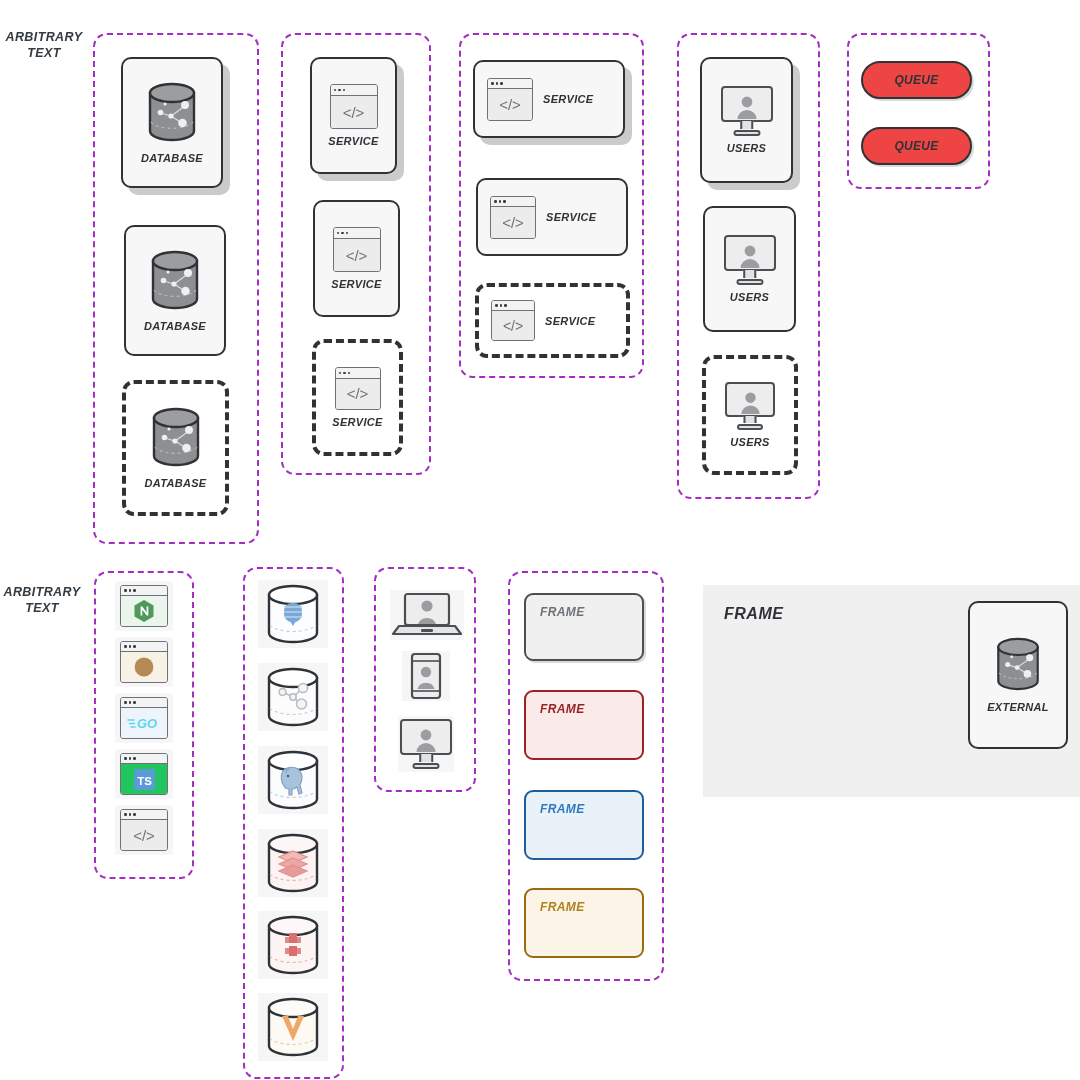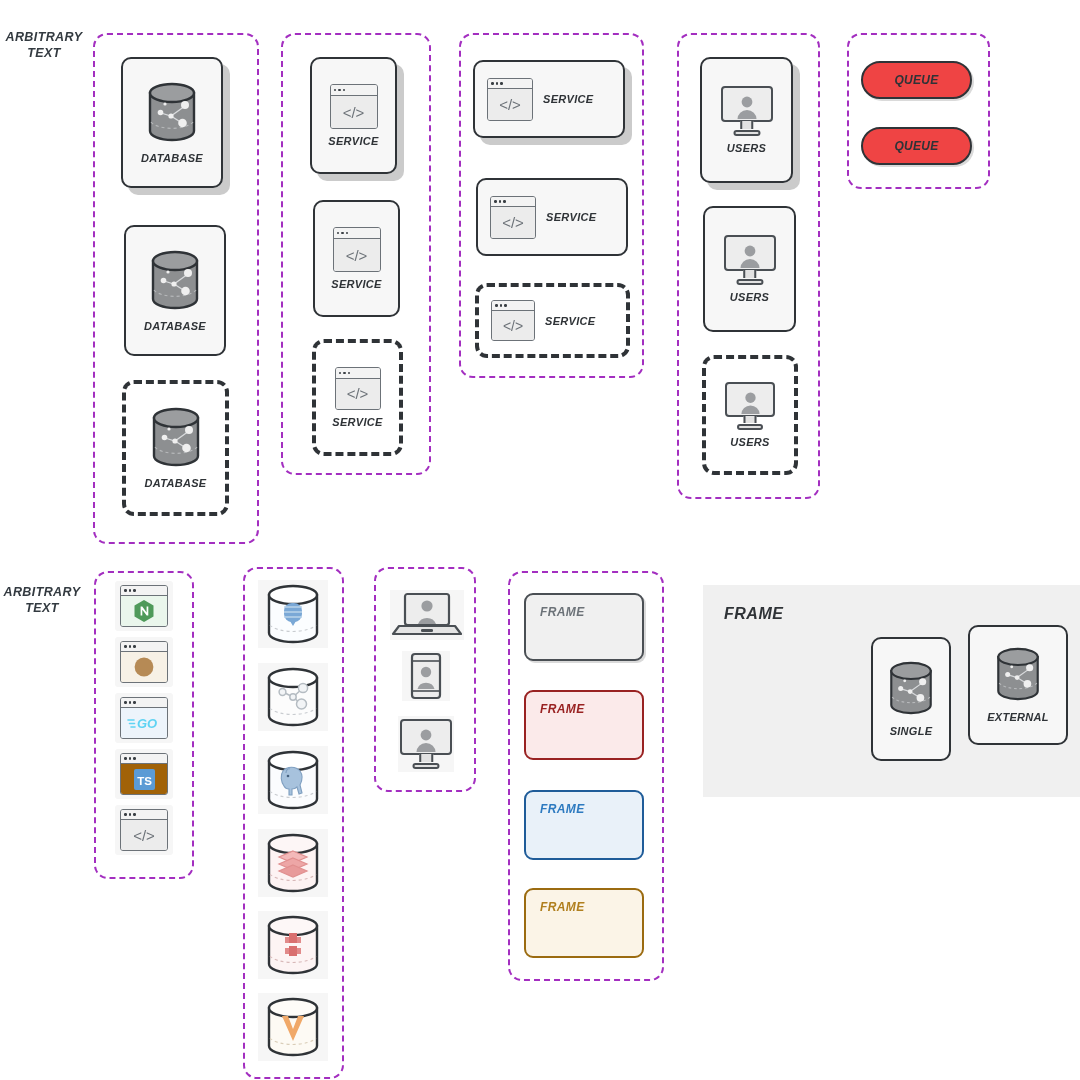--- a/index.html
+++ b/index.html
@@ -440,21 +440,21 @@
     </div>
   </div>
 
   <div class="tech-tile" style="left:115px;top:749px;width:58px;height:50px;">
     <div class="winicon" style="width:48px;height:42px;background:#eef3f9;">
       <div class="bar">
           <span class="dot"></span>
           <span class="dot"></span>
           <span class="dot"></span>
         </div>
-      <div class="body" style="background:#a16207;">
+      <div class="body" style="background:#22c55e;">
         <svg width="23" height="23" viewBox="0 0 23 23">
           <rect x="1" y="1" width="21" height="21" rx="2" fill="#5b9bd5"></rect>
           <text x="11.5" y="16.5" text-anchor="middle" font-family="Liberation Sans, sans-serif" font-size="11.5" font-weight="bold" fill="#ffffff">TS</text>
         </svg>
       </div>
     </div>
   </div>
 
   <div class="tech-tile" style="left:115px;top:805px;width:58px;height:50px;">
     <div class="winicon" style="width:48px;height:42px;">
@@ -601,53 +601,34 @@
   </div>
 
   <div class="frame" style="left:524px;top:888px;width:120px;height:70px;border-color:#9b6b10;background:#fbf4e7;">
     <span class="frame-label" style="color:#b07f1e;">FRAME</span>
   </div>
 
   <div class="legend-panel" style="left:703px;top:585px;width:377px;height:212px;"></div>
   <div class="legend-title" style="left:724px;top:605px;">FRAME</div>
 
 
-  <div class="card" style="left:871px;top:637px;width:80px;height:124px;">
+
+  <div class="card" style="left:968px;top:601px;width:100px;height:148px;">
     <div class="cyl">
       <svg width="52" height="54" viewBox="0 0 58 60">
         <path d="M7 11 L7 49 a22 9 0 0 0 44 0 L51 11 Z" fill="#8d8f91" stroke="#2f3337" stroke-width="2.4"></path>
         <ellipse cx="29" cy="11" rx="22" ry="9" fill="#9b9d9f" stroke="#2f3337" stroke-width="2.4"></ellipse>
         <path d="M8 40 a22 9 0 0 0 42 0" fill="none" stroke="#b6b8ba" stroke-width="1.2" stroke-dasharray="3 3"></path>
         <g stroke="#d9dbdd" stroke-width="1.3" fill="none">
           <path d="M18 31 L28 34 L42 24"></path>
             <path d="M28 34 L39 41"></path>
         </g>
         <circle cx="42" cy="23" r="4" fill="#efefef"></circle>
         <circle cx="28" cy="34" r="2.6" fill="#efefef"></circle>
         <circle cx="17.5" cy="30.5" r="2.8" fill="#efefef"></circle>
         <circle cx="39.5" cy="41" r="4.3" fill="#efefef"></circle>
         <circle cx="22" cy="22" r="1.6" fill="#efefef"></circle>
       </svg>
     </div>
-    <span class="card-label">SINGLE</span>
-  </div>
-
-  <div class="card" style="left:968px;top:625px;width:100px;height:120px;">
-    <div class="cyl">
-      <svg width="52" height="54" viewBox="0 0 58 60">
-        <path d="M7 11 L7 49 a22 9 0 0 0 44 0 L51 11 Z" fill="#8d8f91" stroke="#2f3337" stroke-width="2.4"></path>
-        <ellipse cx="29" cy="11" rx="22" ry="9" fill="#9b9d9f" stroke="#2f3337" stroke-width="2.4"></ellipse>
-        <path d="M8 40 a22 9 0 0 0 42 0" fill="none" stroke="#b6b8ba" stroke-width="1.2" stroke-dasharray="3 3"></path>
-        <g stroke="#d9dbdd" stroke-width="1.3" fill="none">
-          <path d="M18 31 L28 34 L42 24"></path>
-            <path d="M28 34 L39 41"></path>
-        </g>
-        <circle cx="42" cy="23" r="4" fill="#efefef"></circle>
-        <circle cx="28" cy="34" r="2.6" fill="#efefef"></circle>
-        <circle cx="17.5" cy="30.5" r="2.8" fill="#efefef"></circle>
-        <circle cx="39.5" cy="41" r="4.3" fill="#efefef"></circle>
-        <circle cx="22" cy="22" r="1.6" fill="#efefef"></circle>
-      </svg>
-    </div>
     <span class="card-label">EXTERNAL</span>
   </div>
 
 </div>
 
 </body></html>

